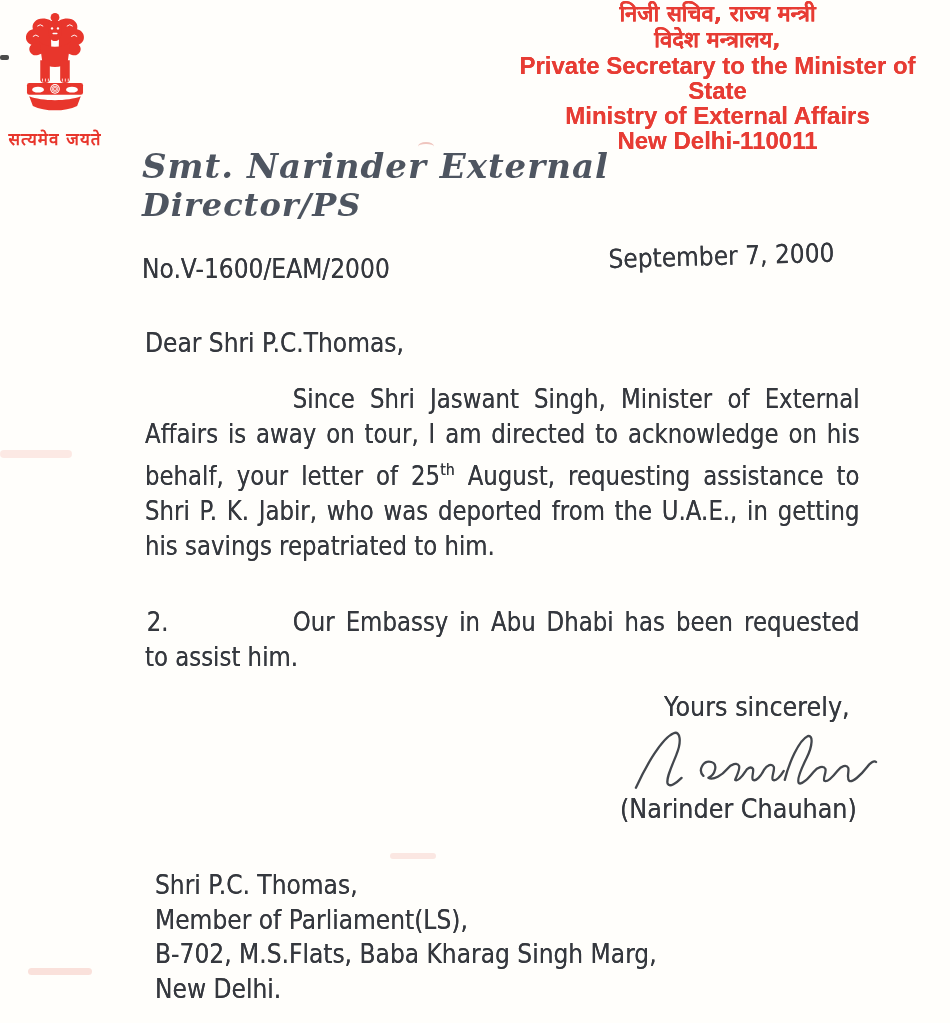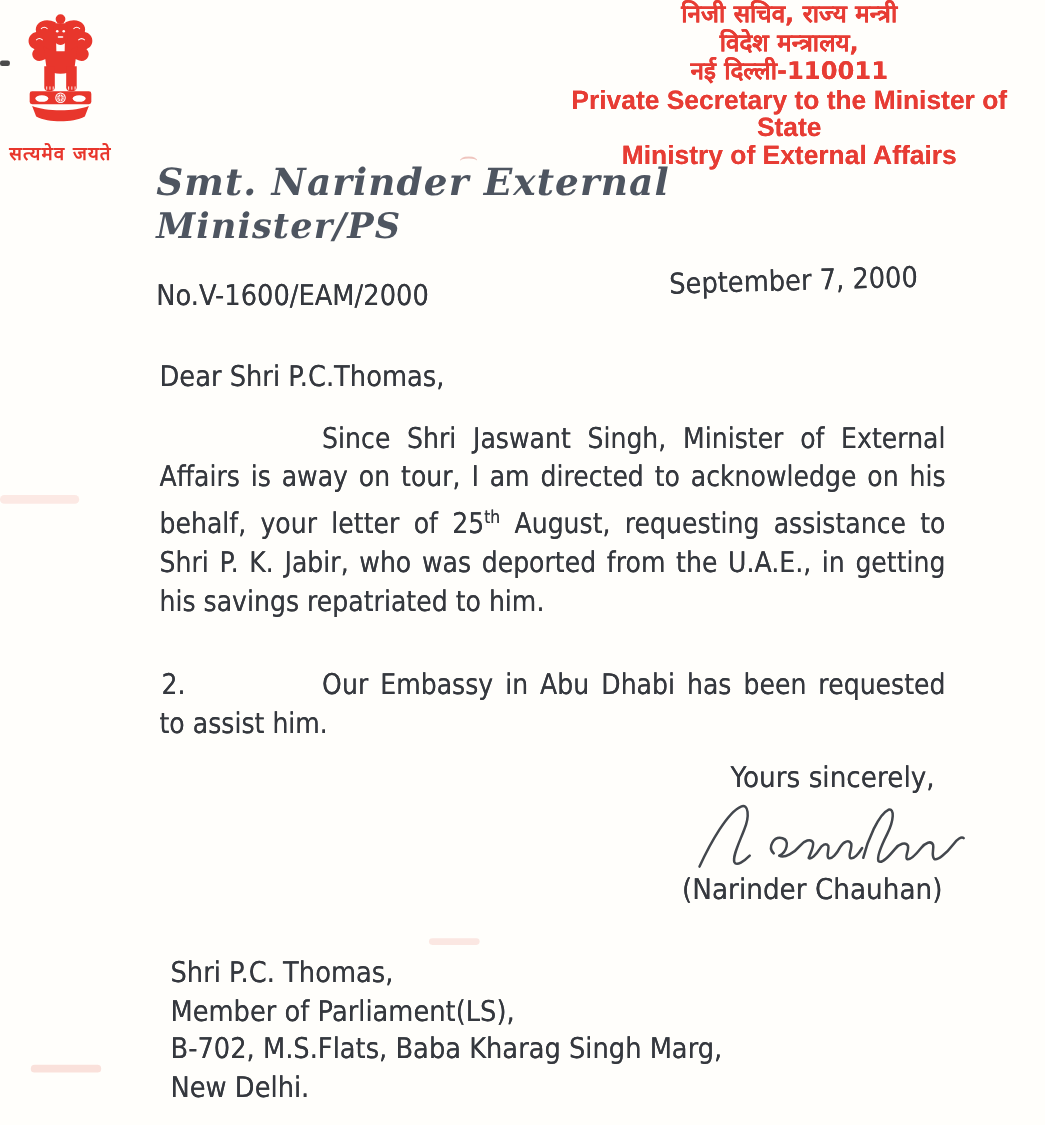--- a/index.html
+++ b/index.html
@@ -78,28 +78,28 @@
       <ellipse cx="27" cy="108" rx="8" ry="4" fill="#fff"></ellipse>
       <ellipse cx="73" cy="108" rx="8" ry="4" fill="#fff"></ellipse>
       <path d="M33 93 v4 M37 93 v4 M41 93 v4 M60 93 v4 M64 93 v4 M68 93 v4" stroke="#fff" stroke-width="1.1"></path>
     </g>
   </svg>
   <div class="motto">सत्यमेव जयते</div>
 
   <div class="letterhead">
     <div class="lh-hi">निजी सचिव, राज्य मन्त्री</div>
     <div class="lh-hi">विदेश मन्त्रालय,</div>
-    <div class="lh-hi">नई दिल्ली-110011</div>
     <div class="lh-en">Private Secretary to the Minister of State</div>
     <div class="lh-en">Ministry of External Affairs</div>
+    <div class="lh-en">New Delhi-110011</div>
   </div>
 
   <div class="stamp">
     <div class="stamp-name">Smt. Narinder External</div>
-    <div class="stamp-title">Minister/PS</div>
+    <div class="stamp-title">Director/PS</div>
   </div>
 
   <div class="refno hand">No.V-1600/EAM/2000</div>
   <div class="dateline hand">September 7, 2000</div>
 
   <div class="salutation hand">Dear Shri P.C.Thomas,</div>
 
   <div class="bodycopy hand">
     <p><span>Since Shri Jaswant Singh, Minister of External Affairs is away on tour, I am directed to acknowledge on his behalf, your letter of 25</span><sup>th</sup><span> August, requesting assistance to Shri P. K. Jabir, who was deported from the U.A.E., in getting his savings repatriated to him.</span></p>
     <p class="para2"><span class="para-num">2.</span><span>Our Embassy in Abu Dhabi has been requested to assist him.</span></p>

